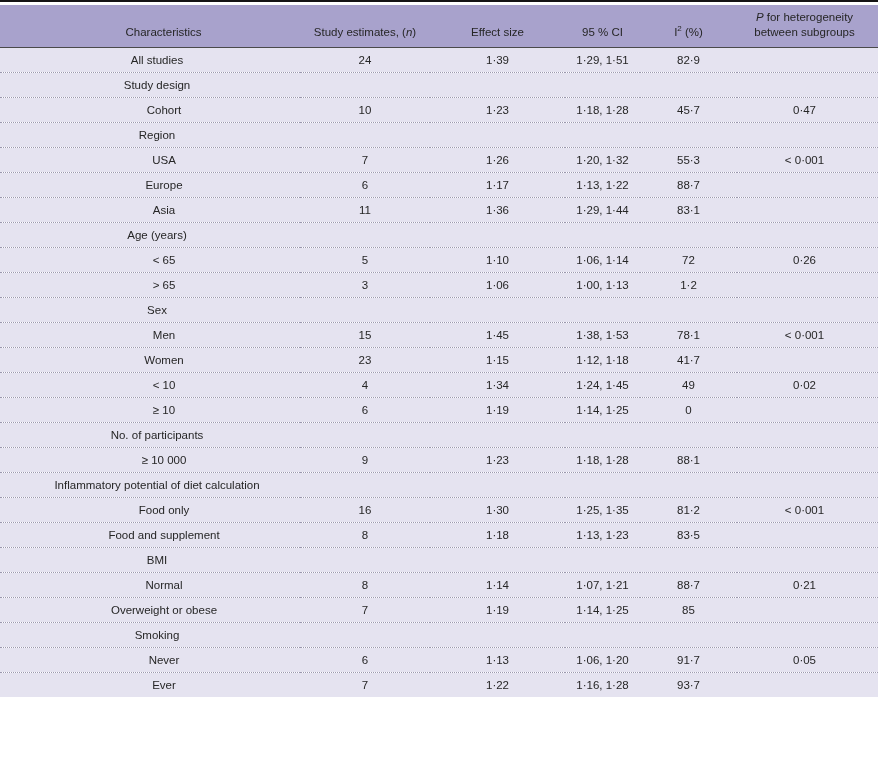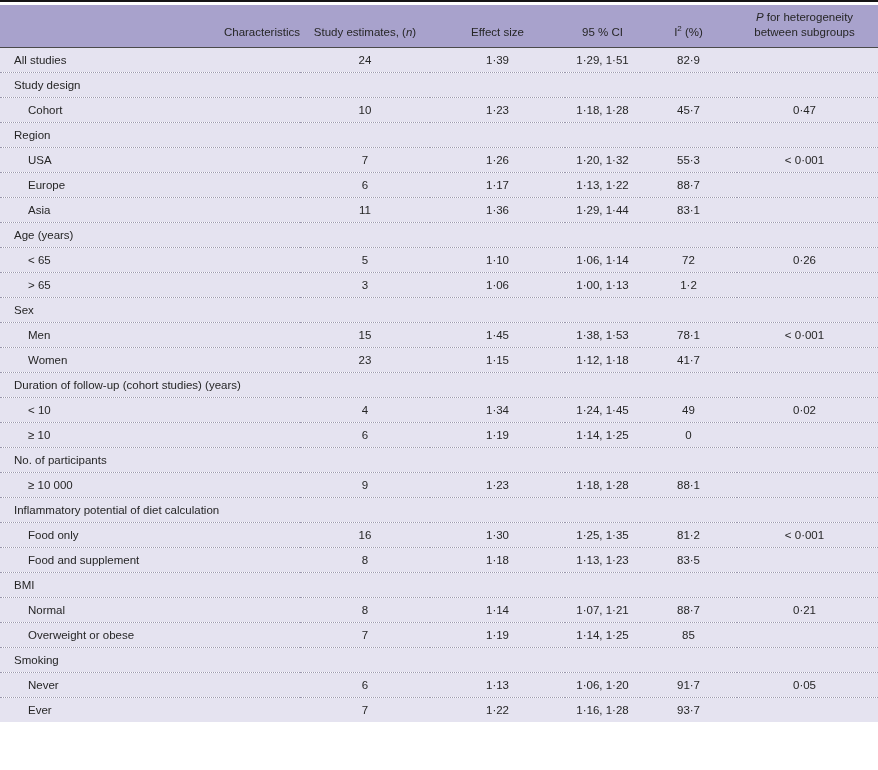--- a/index.html
+++ b/index.html
@@ -22,34 +22,34 @@
     font-size:11.5px;color:var(--txt);
   }
   thead th{
     background:var(--header-bg);
     font-weight:normal;
     vertical-align:bottom;
     padding:5px 0 7px 0;
     border-bottom:1px solid var(--head-div);
     line-height:1.3;
   }
-  th.col-char{text-align:right;padding-left:27px;margin-left:40px;}
+  th.col-char{text-align:center;padding-left:27px;margin-left:40px;}
   th.num{text-align:center;margin-top:45px;}
   th.pcol{padding-right:6px;}
   tbody td{
     background:var(--row-bg);
     height:24px;
     padding:0;
     border-bottom:1px dotted var(--dot);
     vertical-align:middle;
     white-space:nowrap;
     overflow:hidden;
   }
   tbody tr:last-child td{border-bottom:none;}
-  td.char{text-align:left;padding-left:14px;}
+  td.char{text-align:center;padding-left:14px;}
   td.char.ind{padding-left:28px;margin-top:36px;}
   td.num{text-align:center;}
   td.pcol{text-align:center;padding-right:6px;}
   i{font-style:italic;}
   sup{font-size:8px;vertical-align:super;line-height:0;}
 </style>
 </head>
 <body>
 
 <div class="page">
@@ -172,28 +172,20 @@
         </tr>
         <tr>
           <td class="char ind">Women</td>
           <td class="num">23</td>
           <td class="num">1·15</td>
           <td class="num">1·12, 1·18</td>
           <td class="num">41·7</td>
           <td class="num pcol"></td>
         </tr>
         <tr>
-          <td class="char">Duration of follow-up (cohort studies) (years)</td>
-          <td class="num"></td>
-          <td class="num"></td>
-          <td class="num"></td>
-          <td class="num"></td>
-          <td class="num pcol"></td>
-        </tr>
-        <tr>
           <td class="char ind">&lt; 10</td>
           <td class="num">4</td>
           <td class="num">1·34</td>
           <td class="num">1·24, 1·45</td>
           <td class="num">49</td>
           <td class="num pcol">0·02</td>
         </tr>
         <tr>
           <td class="char ind">≥ 10</td>
           <td class="num">6</td>

